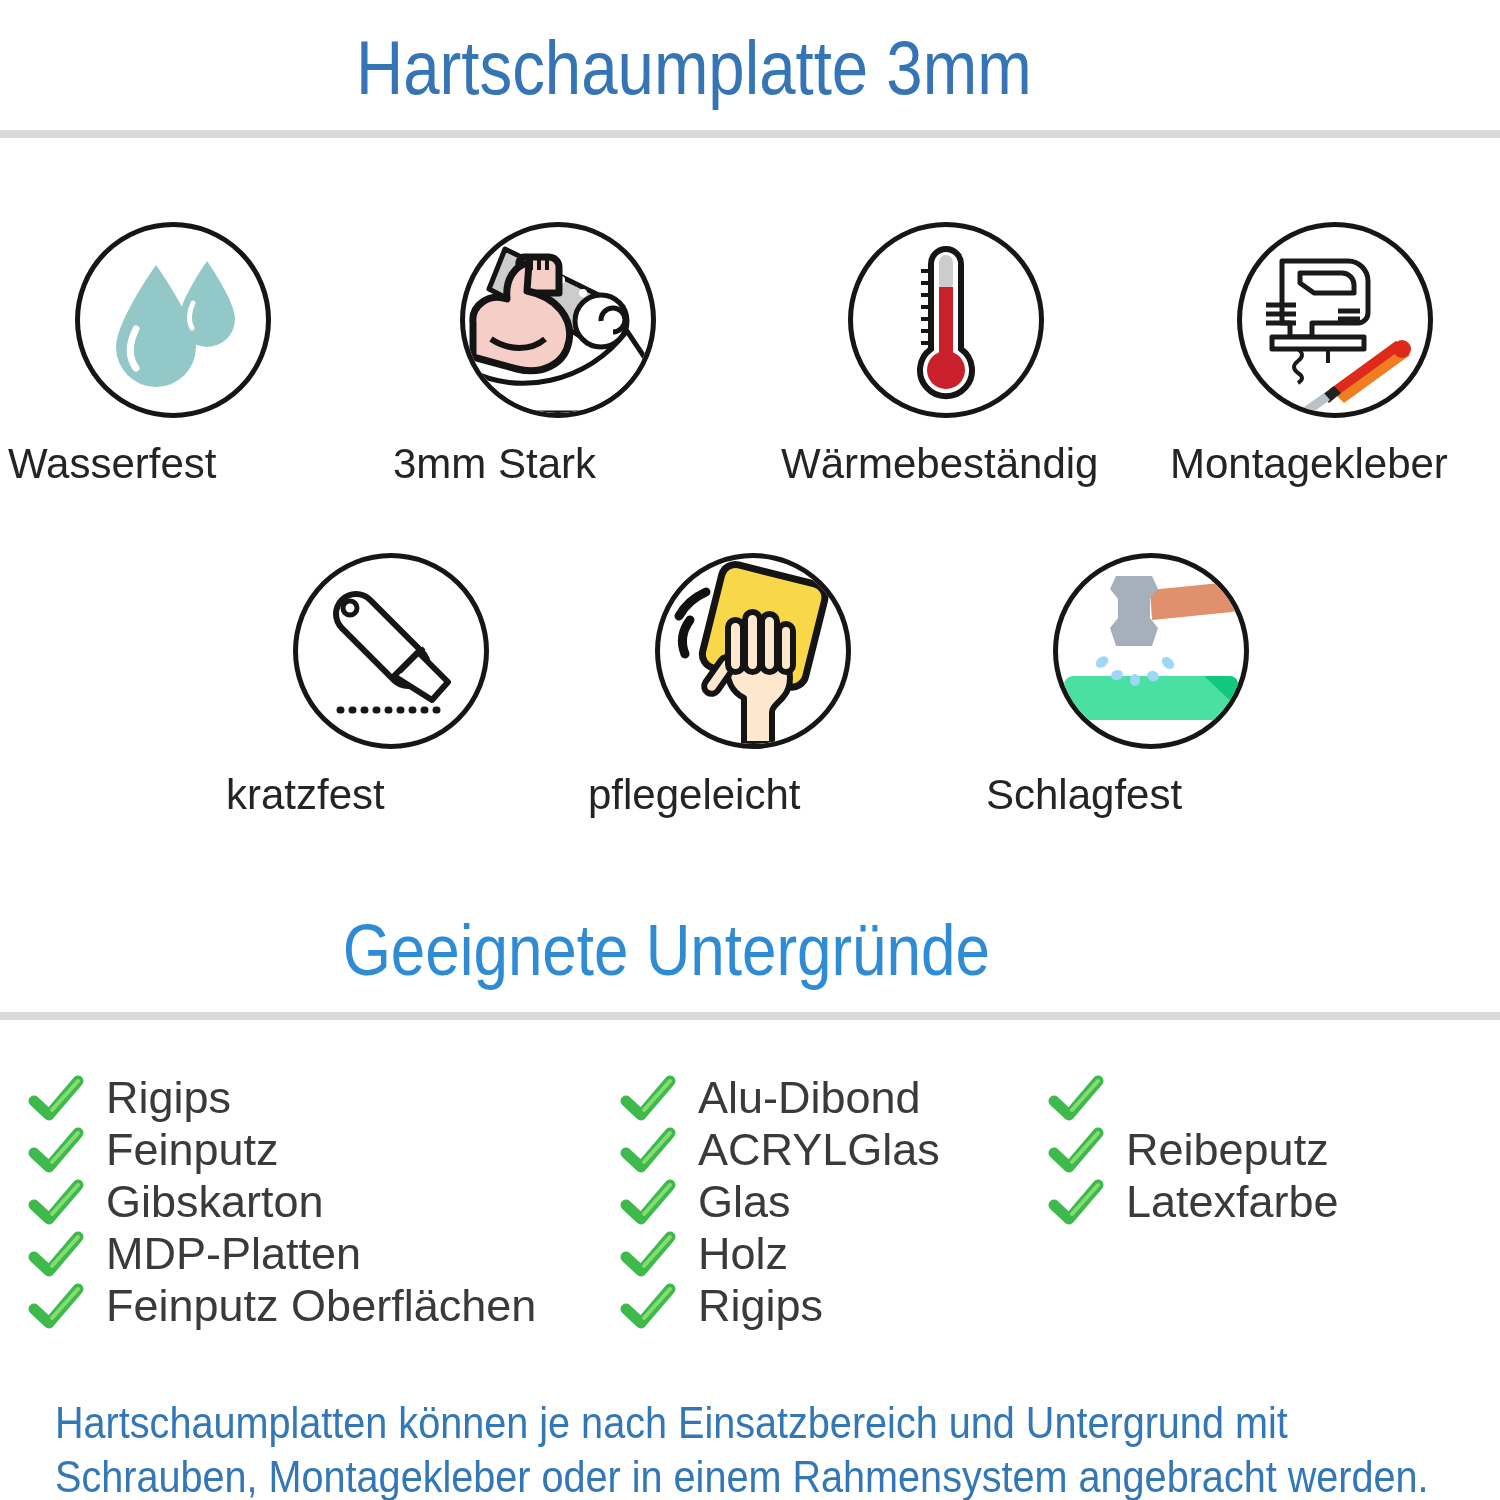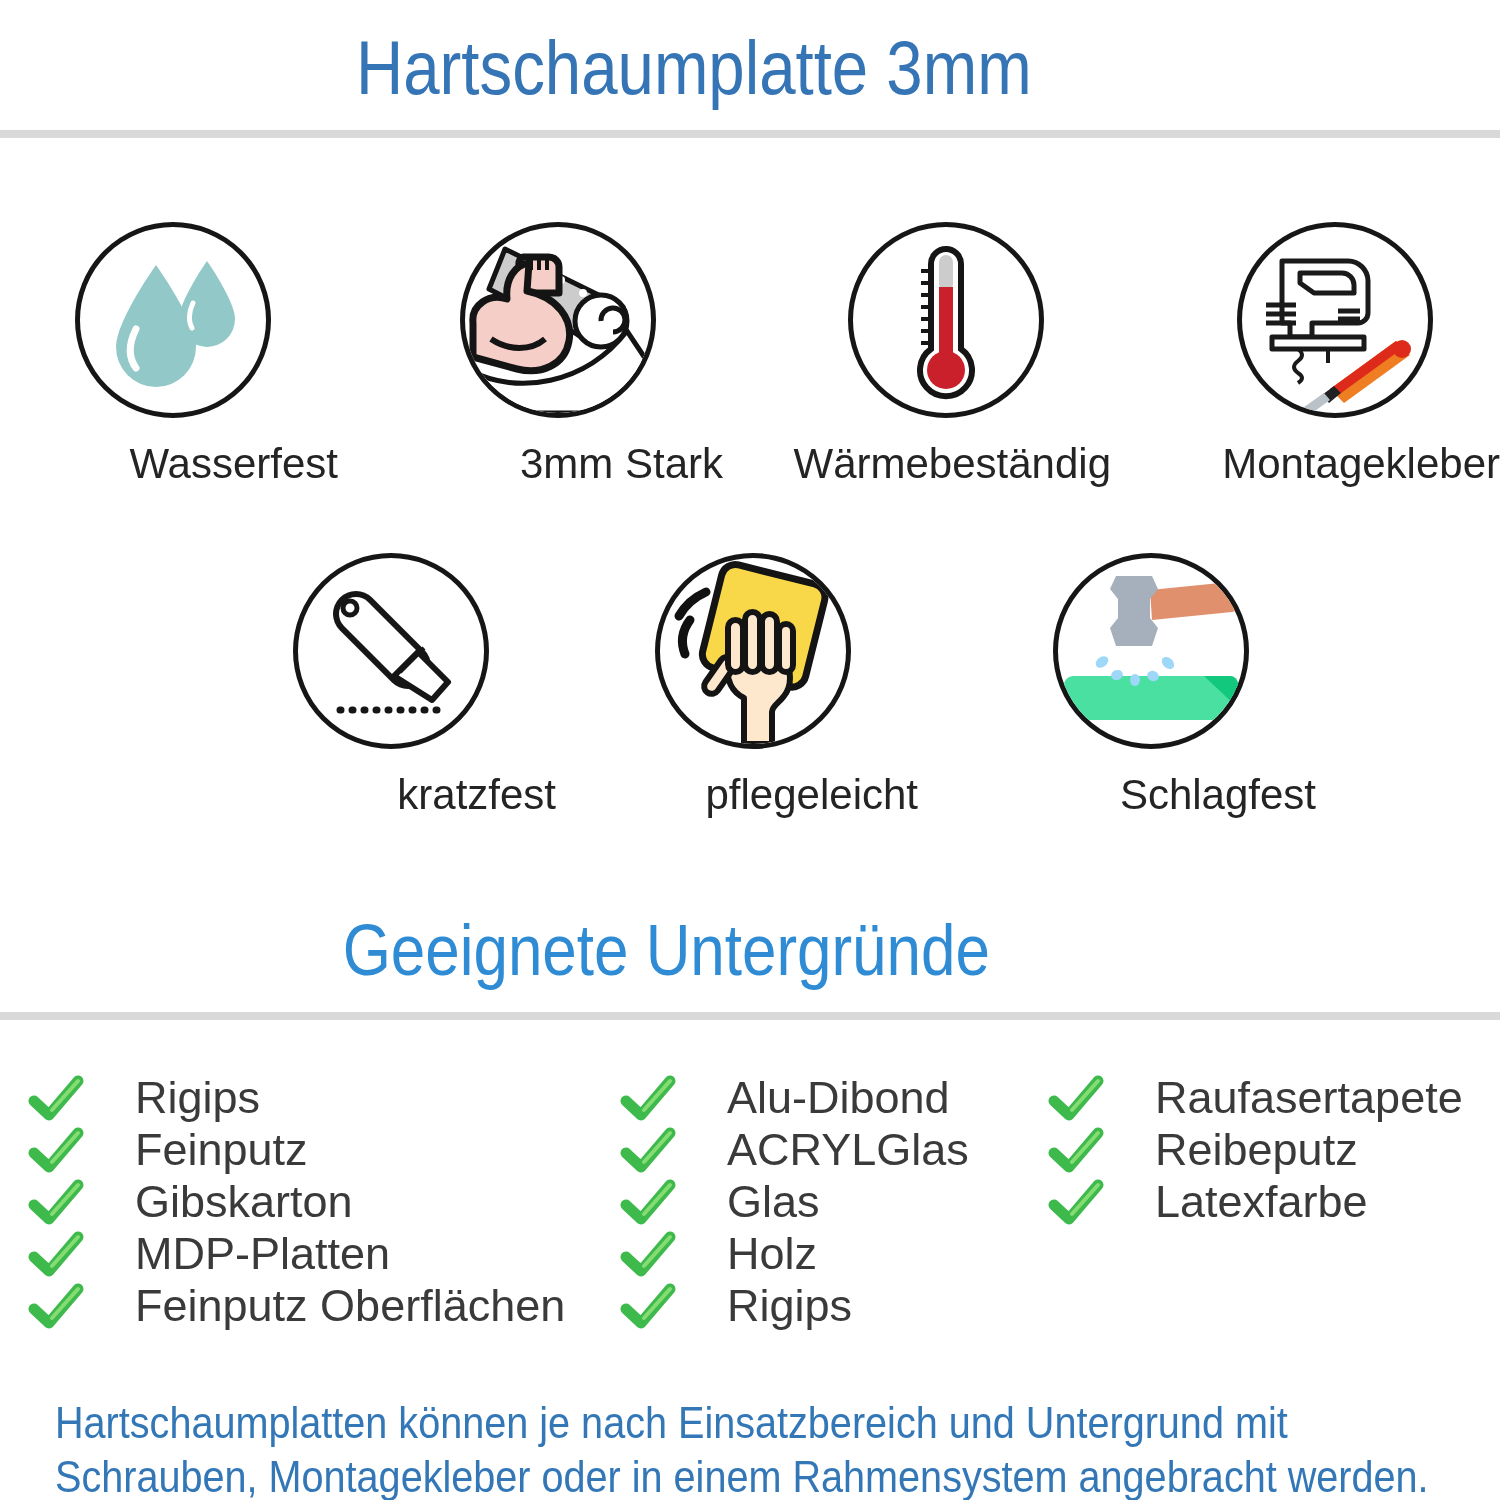--- a/index.html
+++ b/index.html
@@ -8,36 +8,36 @@
   .abs{position:absolute;}
   .condense{display:inline-block;transform:scaleX(0.86);transform-origin:center;}
   .condense-left{display:inline-block;transform:scaleX(0.9);transform-origin:left center;white-space:nowrap;}
 
   .page-title{top:26px;left:0;width:1388px;text-align:center;
               font-size:76px;line-height:1.1;color:#3575b5;letter-spacing:0;}
   .divider{left:0;width:1500px;height:8px;background:#d9d9d9;}
   .divider-1{top:130px;}
   .divider-2{top:1012px;}
 
-  .feature{width:330px;text-align:right;}
+  .feature{width:330px;text-align:left;}
   .feature .circle{width:186px;height:186px;border:5px solid #161616;border-radius:50%;
                    margin:0 auto;overflow:hidden;background:#fff;}
   .feature .circle svg{display:block;width:186px;height:186px;}
   .feature .flabel{margin-top:22px;font-size:42px;color:#242424;white-space:nowrap;}
 
   .subtitle{top:905px;left:0;width:1332px;text-align:center;
             font-size:72px;line-height:1.25;color:#2e8bd4;}
 
   .col{top:1072px;}
   .col-1{left:28px;}
   .col-2{left:620px;}
   .col-3{left:1048px;}
   .item{display:flex;align-items:center;height:52px;}
   .item svg{width:56px;height:46px;margin-right:22px;flex:none;}
-  .item .itext{font-size:45px;color:#3a3a3a;white-space:nowrap;margin-left:29px;}
+  .item .itext{font-size:45px;color:#3a3a3a;white-space:nowrap;}
 
   .footer{top:1396px;left:55px;width:1440px;font-size:44px;line-height:54px;color:#3377b7;}
 </style>
 </head>
 <body>
 
 <div class="abs page-title">
   <span class="condense">Hartschaumplatte 3mm</span>
 </div>
 <div class="abs divider divider-1"></div>
@@ -261,21 +261,20 @@
     <span class="itext">Rigips</span>
   </div>
 </div>
 
 <div class="abs col col-3">
   <div class="item">
     <svg viewBox="0 0 56 46">
         <polyline points="6,26 21,40 50,6" fill="none" stroke="#3eb94c" stroke-width="11" stroke-linecap="round" stroke-linejoin="round"></polyline>
         <polyline points="24,35 50,6" fill="none" stroke="#85dc73" stroke-width="4" stroke-linecap="round"></polyline>
       </svg>
-    <span class="itext">Raufasertapete</span>
   </div>
   <div class="item">
     <svg viewBox="0 0 56 46">
         <polyline points="6,26 21,40 50,6" fill="none" stroke="#3eb94c" stroke-width="11" stroke-linecap="round" stroke-linejoin="round"></polyline>
         <polyline points="24,35 50,6" fill="none" stroke="#85dc73" stroke-width="4" stroke-linecap="round"></polyline>
       </svg>
     <span class="itext">Reibeputz</span>
   </div>
   <div class="item">
     <svg viewBox="0 0 56 46">

